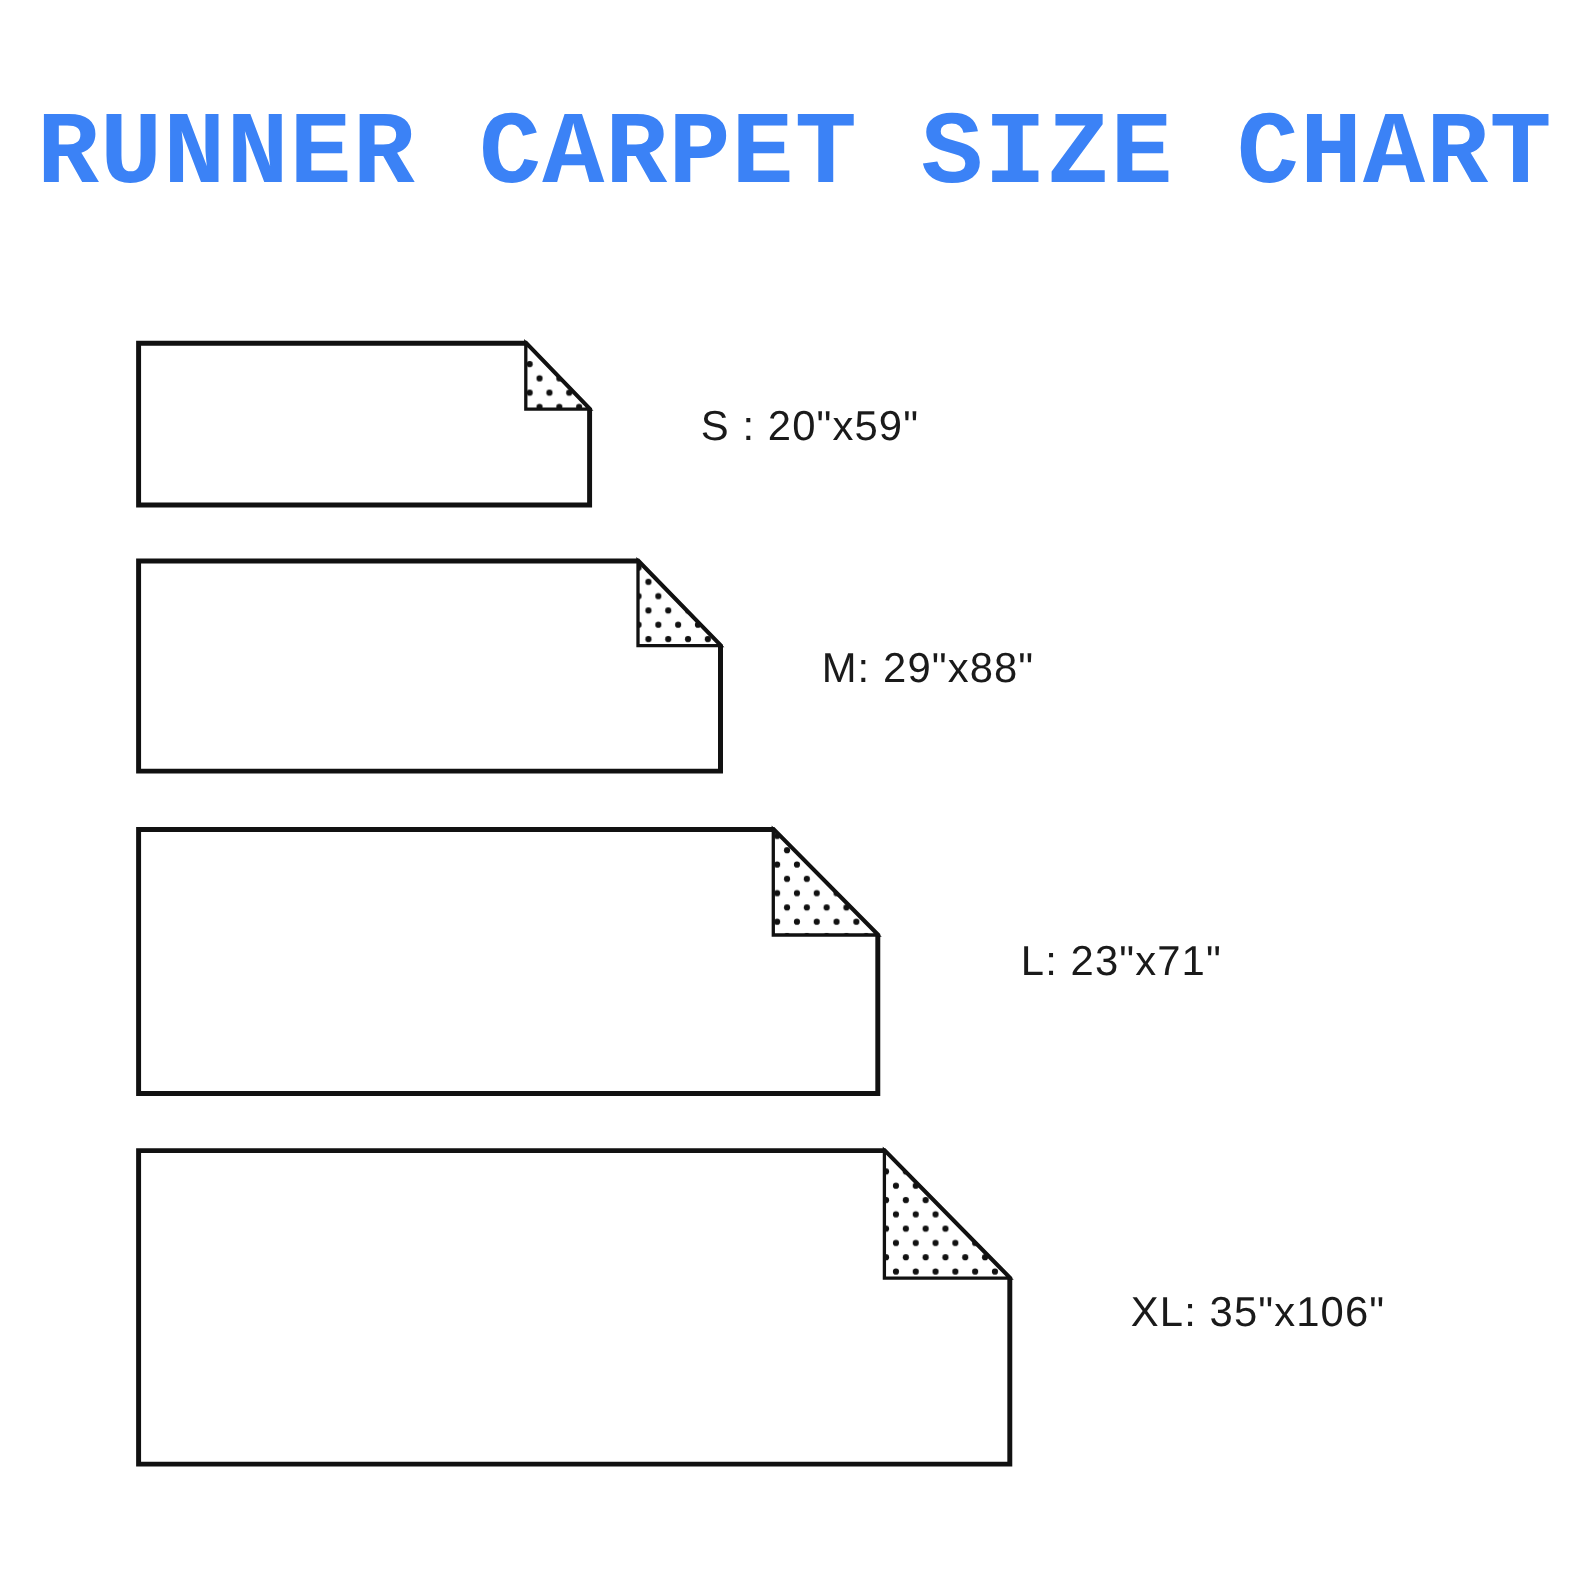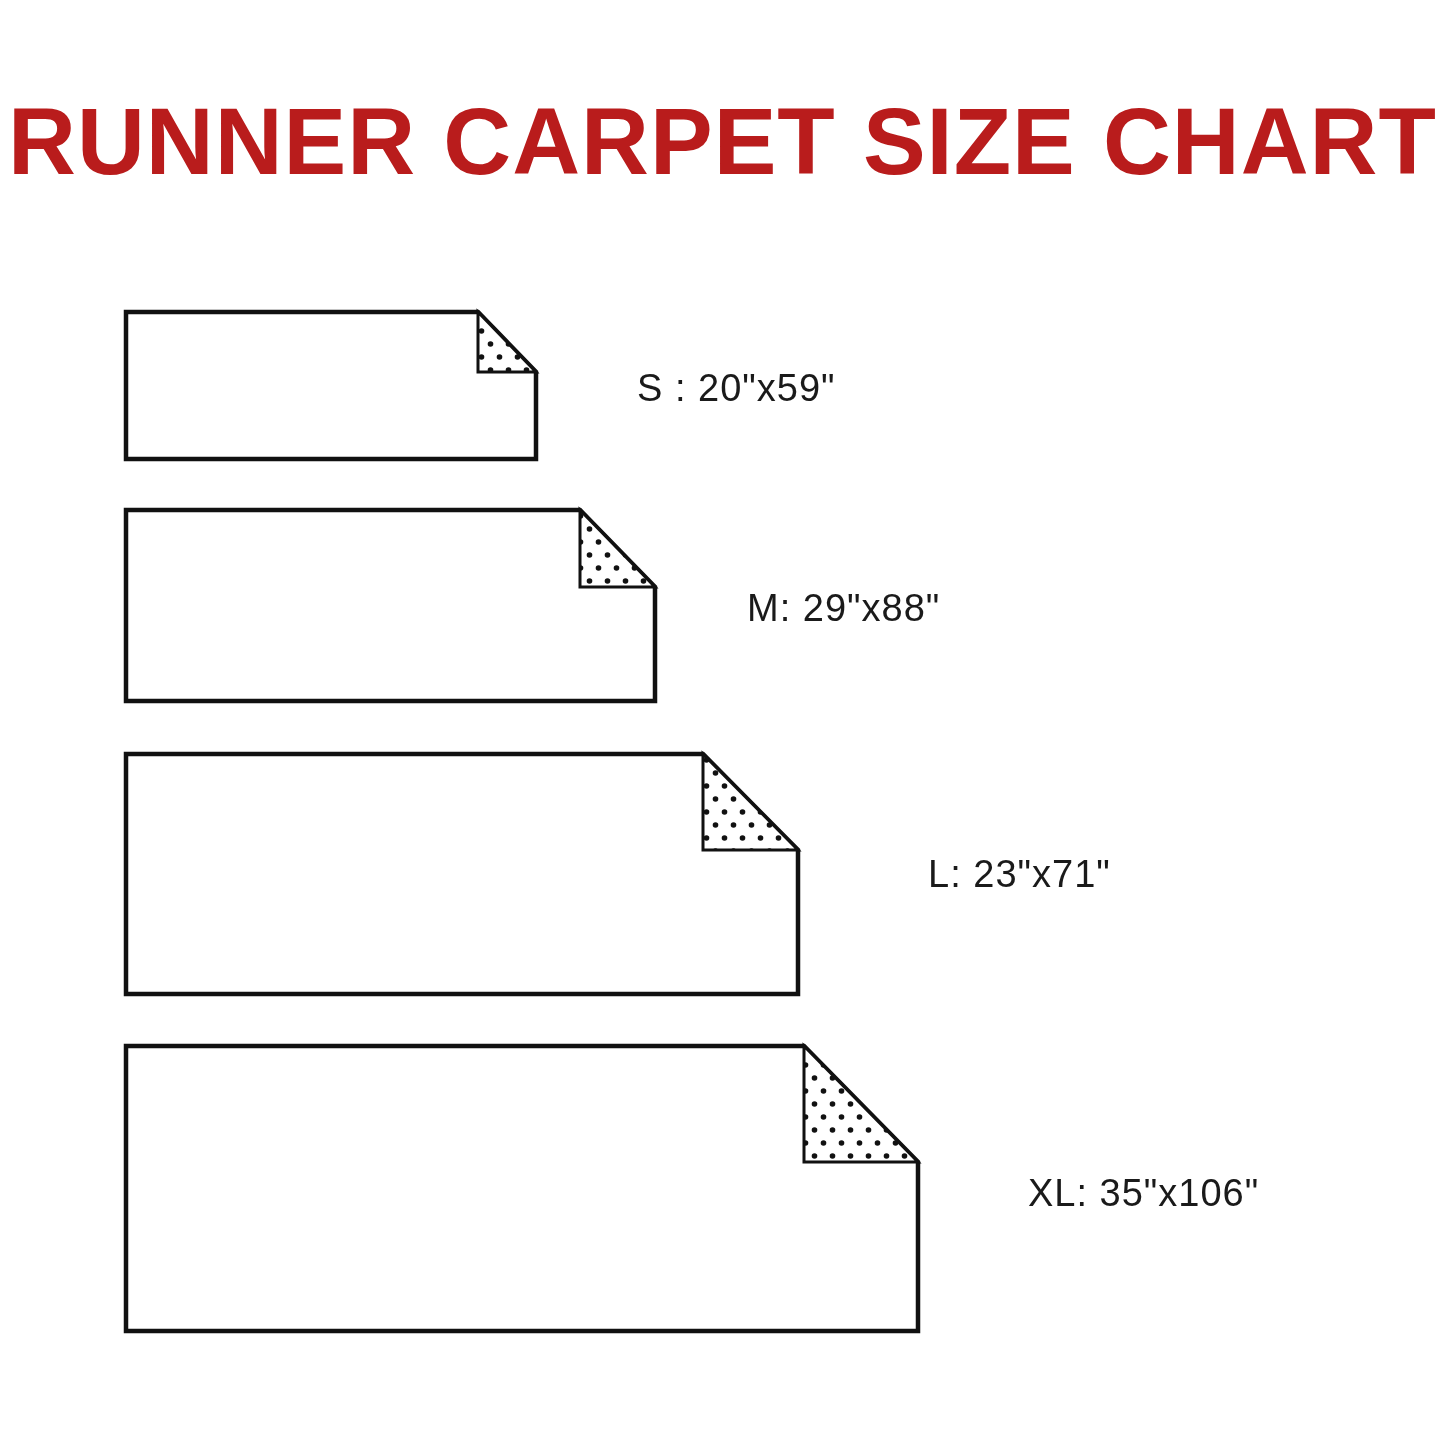--- a/index.html
+++ b/index.html
@@ -15,25 +15,25 @@
     overflow: hidden;
     font-family: "Liberation Sans", sans-serif;
   }
   .chart-title {
     position: absolute;
     top: 88px;
     left: 0;
     width: 1445px;
     margin: 0;
     text-align: center;
-    font-family: Liberation Sans, sans-serif;
+    font-family: Liberation Mono, monospace;
     font-weight: 900;
     font-size: 94px;
     letter-spacing: 1px;
-    color: #b91c1c;
+    color: #3b82f6;
     white-space: nowrap;
   }
   .shape-svg {
     position: absolute;
     display: block;
   }
   .size-label {
     position: absolute;
     font-size: 38px;
     letter-spacing: 1px;

